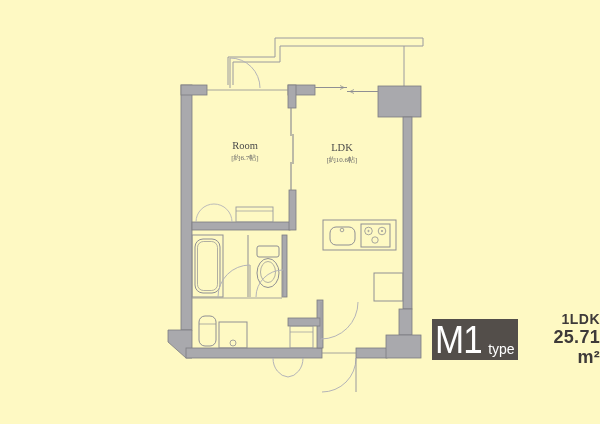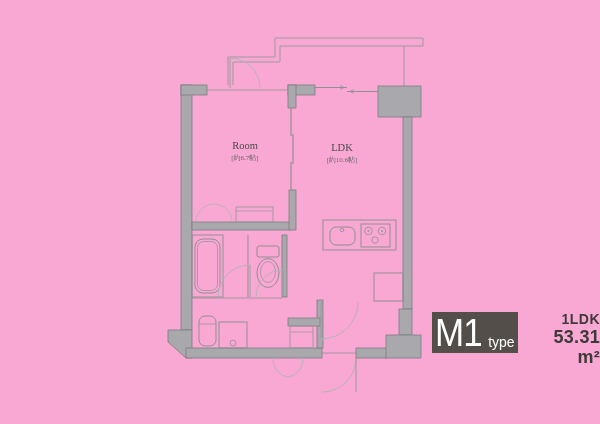--- a/index.html
+++ b/index.html
@@ -1,24 +1,24 @@
 <!DOCTYPE html>
 <html><head>
 <meta charset="utf-8">
 <style>
   html,body{margin:0;padding:0;background:#ffffff;}
-  #stage{position:relative;width:600px;height:424px;background:#f9a8d4;overflow:hidden;
+  #stage{position:relative;width:600px;height:424px;background:#fef9c3;overflow:hidden;
          font-family:"Liberation Sans",sans-serif;}
   #plan-svg{position:absolute;left:0;top:0;}
   .room-name{font-family:"Liberation Serif",serif;fill:#4a4a4a;}
   .room-size{font-family:"Liberation Serif",serif;fill:#6a6a6a;}
   
   .badge{position:absolute;left:432px;top:312px;display:flex;align-items:stretch;}
   .badge-box{width:86px;height:41px;background:#534e4a;display:flex;align-items:flex-end;
-             justify-content:center;padding:0 15px;box-sizing:border-box;}
+             justify-content:center;padding:0 15px;box-sizing:border-box;margin-top:7px;}
   .badge-code{color:#ffffff;font-size:38px;line-height:40px;font-weight:500;
               letter-spacing:-1px;transform:scaleX(.92);transform-origin:left bottom;}
   .badge-suffix{color:#ffffff;font-size:14px;line-height:11px;margin:0 0 5px 2px;font-weight:400;}
   .badge-info{margin-left:9px;text-align:right;color:#3e3a39;display:flex;flex-direction:column;
               justify-content:center;min-width:58px;align-items:flex-end;}
   .badge-layout{font-size:14px;line-height:15px;font-weight:700;letter-spacing:.5px;}
   .badge-area{font-size:18px;line-height:20px;font-weight:700;letter-spacing:.3px;}
 </style>
 </head>
 <body>
@@ -133,17 +133,17 @@
     </g>
   </svg>
 
   <div class="badge">
     <div class="badge-box">
       <span class="badge-code">M1</span>
       <span class="badge-suffix">type</span>
     </div>
     <div class="badge-info">
       <span class="badge-layout">1LDK</span>
-      <span class="badge-area">53.31 m²</span>
+      <span class="badge-area">25.71 m²</span>
     </div>
   </div>
 
 </div>
 
 </body></html>

